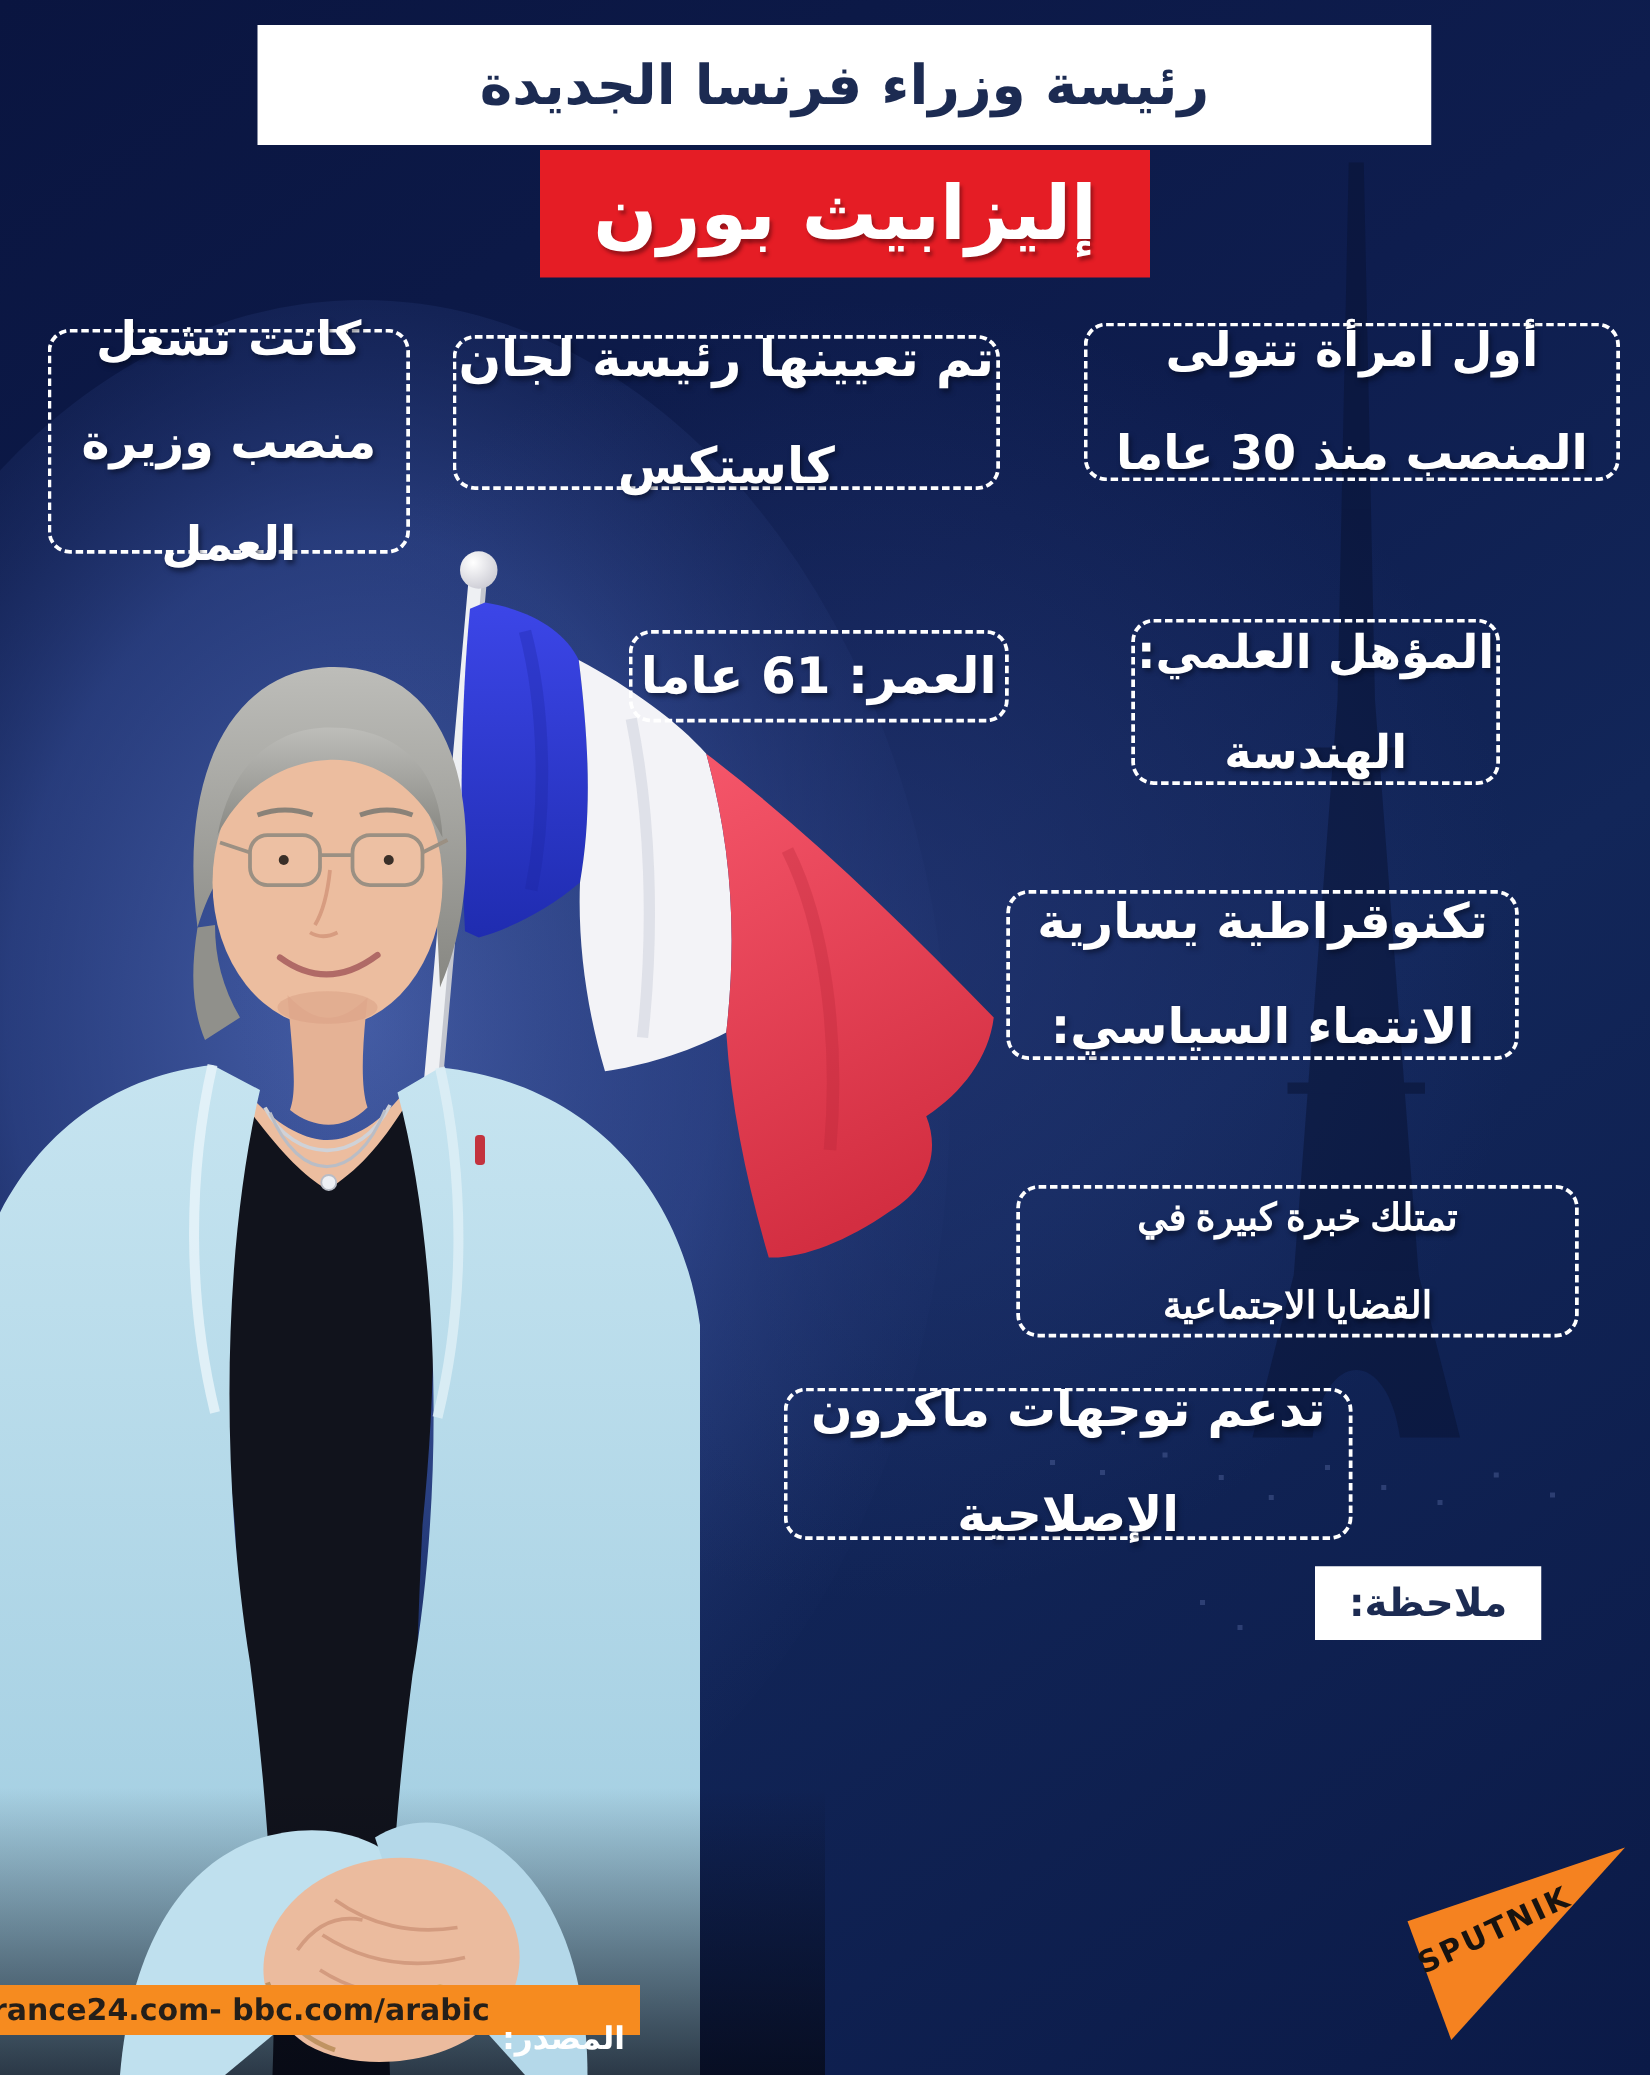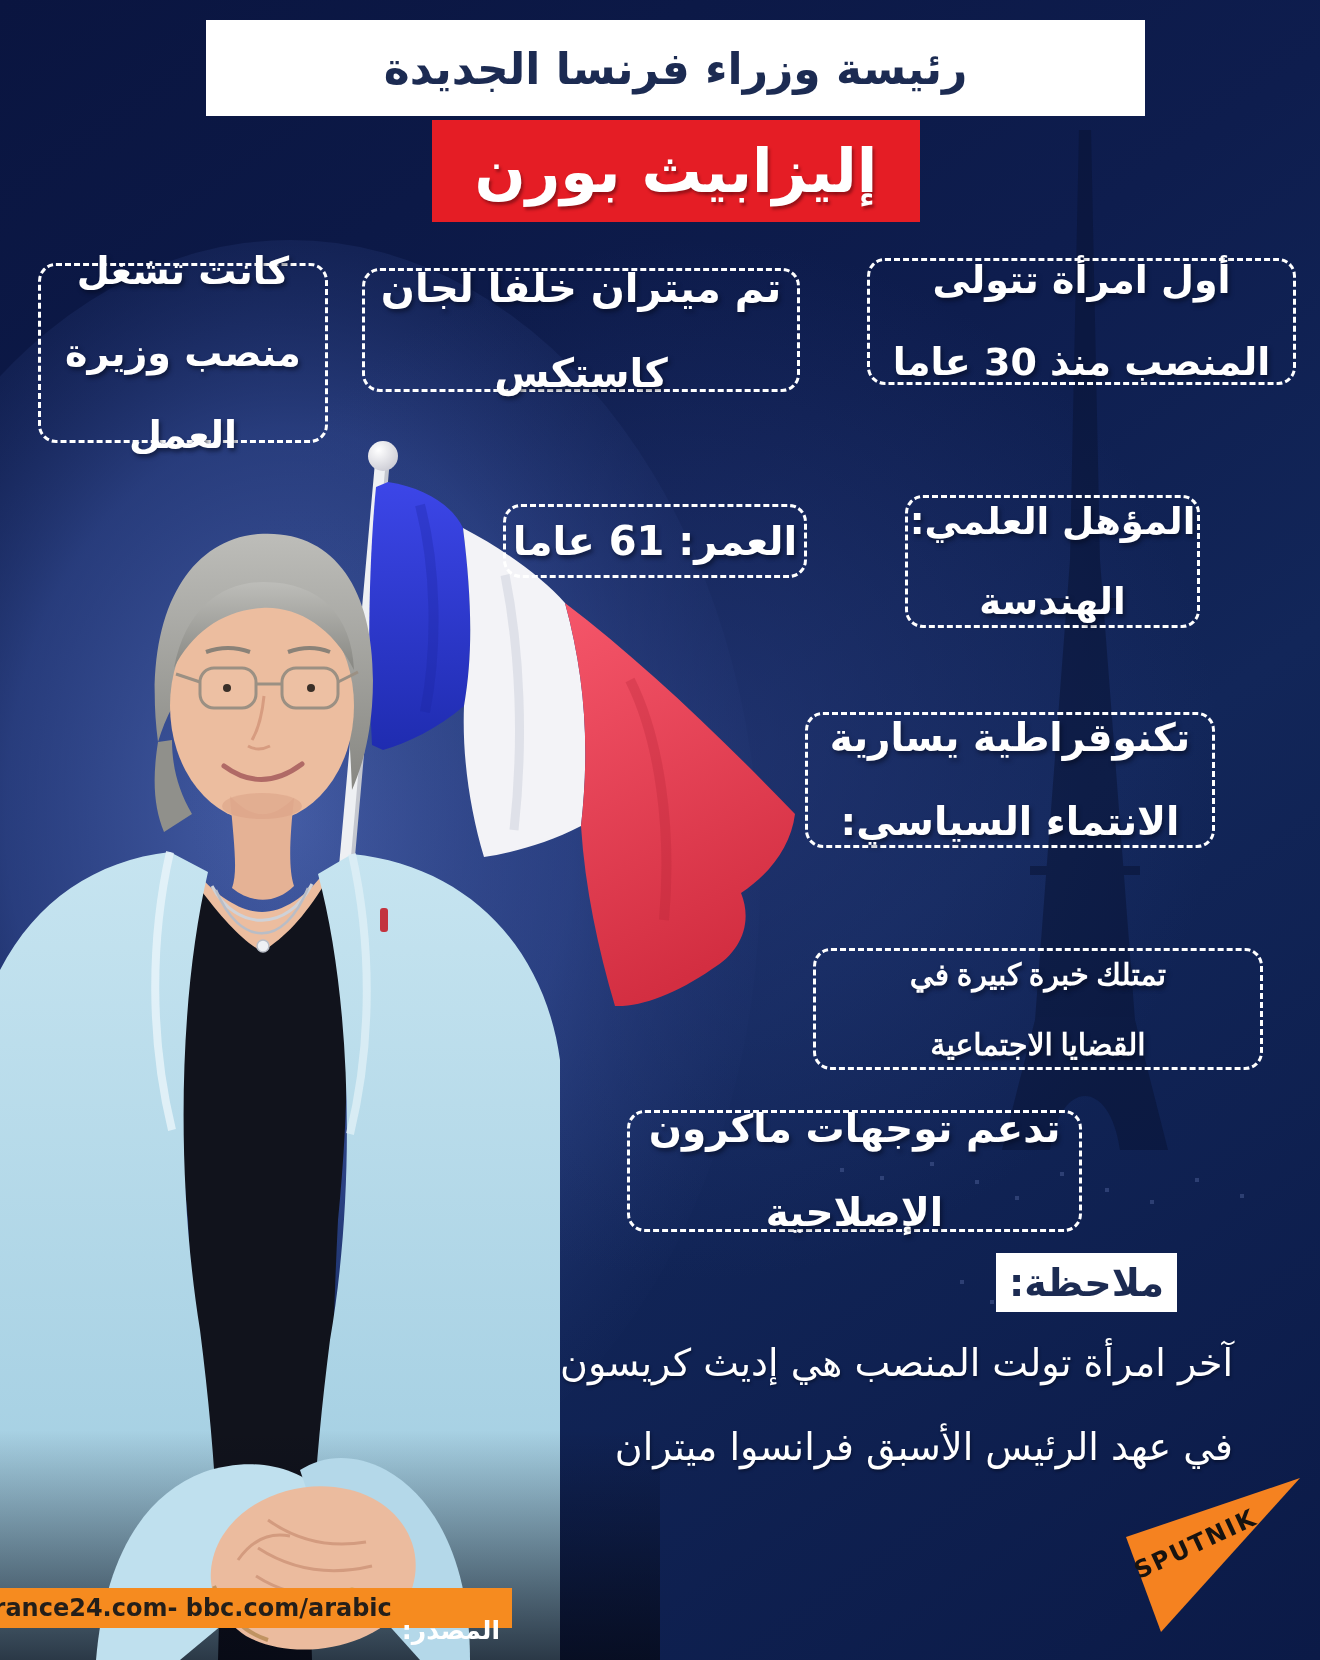--- a/index.html
+++ b/index.html
@@ -28,23 +28,23 @@
   .fact div{line-height:1.5;white-space:nowrap;}
   .f-prev{left:38px;top:263px;width:290px;height:180px;font-size:38px;}
   .f-appt{left:362px;top:268px;width:438px;height:124px;font-size:40px;}
   .f-first{left:867px;top:258px;width:429px;height:127px;font-size:38px;}
   .f-age{left:503px;top:504px;width:304px;height:74px;font-size:40px;}
   .f-edu{left:905px;top:495px;width:295px;height:133px;font-size:37px;}
   .f-pol{left:805px;top:712px;width:410px;height:136px;font-size:39px;}
   .f-exp{left:813px;top:948px;width:450px;height:122px;font-size:30px;font-family:Liberation Serif, serif;}
   .f-mac{left:627px;top:1110px;width:455px;height:122px;font-size:39px;}
   .note-label{
-    position:absolute;left:996px;top:1253px;width:181px;height:59px;background:#ffffff;
+    position:absolute;left:1052px;top:1253px;width:181px;height:59px;background:#ffffff;
     display:flex;align-items:center;justify-content:center;direction:rtl;
-    font-size:38px;font-weight:bold;color:#1c2b52;
+    font-size:31px;font-weight:bold;color:#1c2b52;
   }
   .note-text{
     position:absolute;right:87px;top:1322px;width:720px;direction:rtl;text-align:right;
     color:#ffffff;font-size:38px;line-height:2.2;text-shadow:1px 2px 3px rgba(4,9,28,.5);
   }
   .source-bar{
     position:absolute;left:0;top:1588px;width:512px;height:40px;background:#f68b1f;
     display:flex;align-items:center;direction:rtl;padding-right:12px;box-sizing:border-box;gap:10px;
   }
   .source-label{font-size:25px;font-weight:bold;color:#ffffff;white-space:nowrap;margin-top:44px;}
@@ -207,21 +207,21 @@
   <div class="name-box">
     <span class="name-text">إليزابيث بورن</span>
   </div>
 
   <div class="fact f-prev">
     <div>كانت تشغل</div>
     <div>منصب وزيرة</div>
     <div>العمل</div>
   </div>
   <div class="fact f-appt">
-    <div>تم ميتران خلفا لجان</div>
+    <div>تم تعيينها رئيسة لجان</div>
     <div>كاستكس</div>
   </div>
   <div class="fact f-first">
     <div>أول امرأة تتولى</div>
     <div>المنصب منذ 30 عاما</div>
   </div>
   <div class="fact f-age">
     <div>العمر: 61 عاما</div>
   </div>
   <div class="fact f-edu">
@@ -235,23 +235,19 @@
   <div class="fact f-exp">
     <div>تمتلك خبرة كبيرة في</div>
     <div>القضايا الاجتماعية</div>
   </div>
   <div class="fact f-mac">
     <div>تدعم توجهات ماكرون</div>
     <div>الإصلاحية</div>
   </div>
 
   <div class="note-label">ملاحظة:</div>
-  <div class="note-text">
-    <div>آخر امرأة تولت المنصب هي إديث كريسون</div>
-    <div>في عهد الرئيس الأسبق فرانسوا ميتران</div>
-  </div>
 
   <div class="source-bar">
     <span class="source-label">المصدر:</span>
     <span class="source-value">france24.com- bbc.com/arabic</span>
   </div>
 
 </div>
 
 </body></html>

